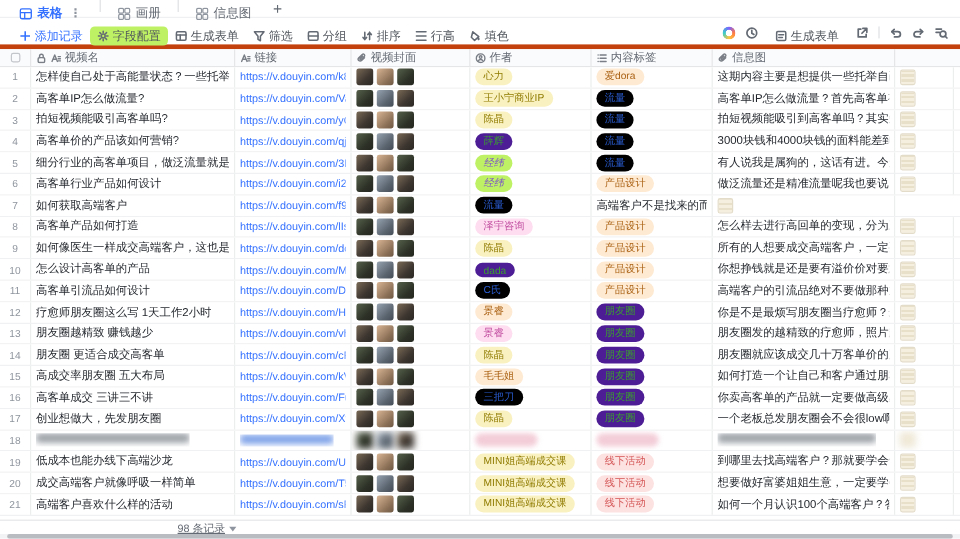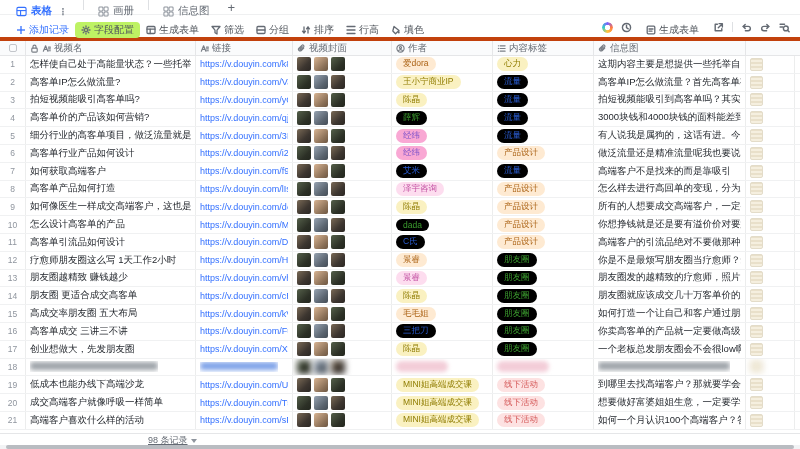--- a/index.html
+++ b/index.html
@@ -50,22 +50,22 @@
     overflow:hidden; white-space:nowrap; }
   .td:last-child { border-right:none; }
   .rownum { font-size:8.5px; color:#8f959e; margin:0 auto; }
   .cell-text { font-size:9.5px; color:#1f2329; overflow:hidden; }
   .cell-link { font-size:9px; color:#3370ff; text-decoration:none; overflow:hidden; cursor:pointer; }
   .pill { font-size:8.5px; padding:1px 7px; border-radius:8px; max-width:95px;
     overflow:hidden; white-space:nowrap; cursor:default; }
   .pill-orange { background:#feead2; color:#aa6113; }
   .pill-yellow { background:#faf1c1; color:#8f7c00; }
   .pill-blue   { background:#000000; color:#2a5cd1; }
-  .pill-green  { background:#000000; color:#3c9e2f; }
-  .pill-purple { background:#f9a8d4; color:#7b50c9; }
+  .pill-green  { background:#4c1d95; color:#3c9e2f; }
+  .pill-purple { background:#bef264; color:#7b50c9;font-style:italic; }
   .pill-pink   { background:#fdddef; color:#c14ca0; }
   .pill-red    { background:#fde2e2; color:#d45757; }
   .pill-blur   { background:#f3cdd8; color:transparent; width:52px; height:11px; filter:blur(2px); }
 
   .thumb { width:14px; height:14px; border-radius:2px; margin-right:3px; flex:0 0 auto; }
   .tA { background:linear-gradient(135deg,#7a6a56,#3d3630 60%,#2b2723); }
   .tB { background:linear-gradient(135deg,#d8b493,#8a6f56 70%,#6d5743); }
   .tC { background:linear-gradient(135deg,#55604a,#2c3026 65%,#23271e); }
   .tD { background:linear-gradient(135deg,#97a3b1,#5a646f 65%,#454d56); }
   .info-thumb { width:13px; height:13px; border-radius:2px; border:1px solid #e3dcc9;
@@ -291,26 +291,26 @@
         </div>
       <div class="td">
           <a class="cell-link">https://v.douyin.com/k8...</a>
         </div>
       <div class="td">
           <span class="thumb tA"></span>
           <span class="thumb tB"></span>
           <span class="thumb tC"></span>
         </div>
       <div class="td">
+          <span class="pill pill-yellow">心力</span>
+        </div>
+      <div class="td">
           <span class="pill pill-orange">爱dora</span>
         </div>
       <div class="td">
-          <span class="pill pill-yellow">心力</span>
-        </div>
-      <div class="td">
           <span class="cell-text">这期内容主要是想提供一些托举自己的替补...</span>
         </div>
       <div class="td">
           <span class="info-thumb"></span>
         </div>
       <div class="td"></div>
     </div>
 
     <div class="tr">
       <div class="td">
@@ -469,23 +469,20 @@
       <div class="td">
           <span class="cell-text">如何获取高端客户</span>
         </div>
       <div class="td">
           <a class="cell-link">https://v.douyin.com/f9...</a>
         </div>
       <div class="td">
           <span class="thumb tA"></span>
           <span class="thumb tB"></span>
           <span class="thumb tC"></span>
-        </div>
-      <div class="td">
-          <span class="pill pill-blue">艾米</span>
         </div>
       <div class="td">
           <span class="pill pill-blue">流量</span>
         </div>
       <div class="td">
           <span class="cell-text">高端客户不是找来的而是靠吸引</span>
         </div>
       <div class="td">
           <span class="info-thumb"></span>
         </div>

